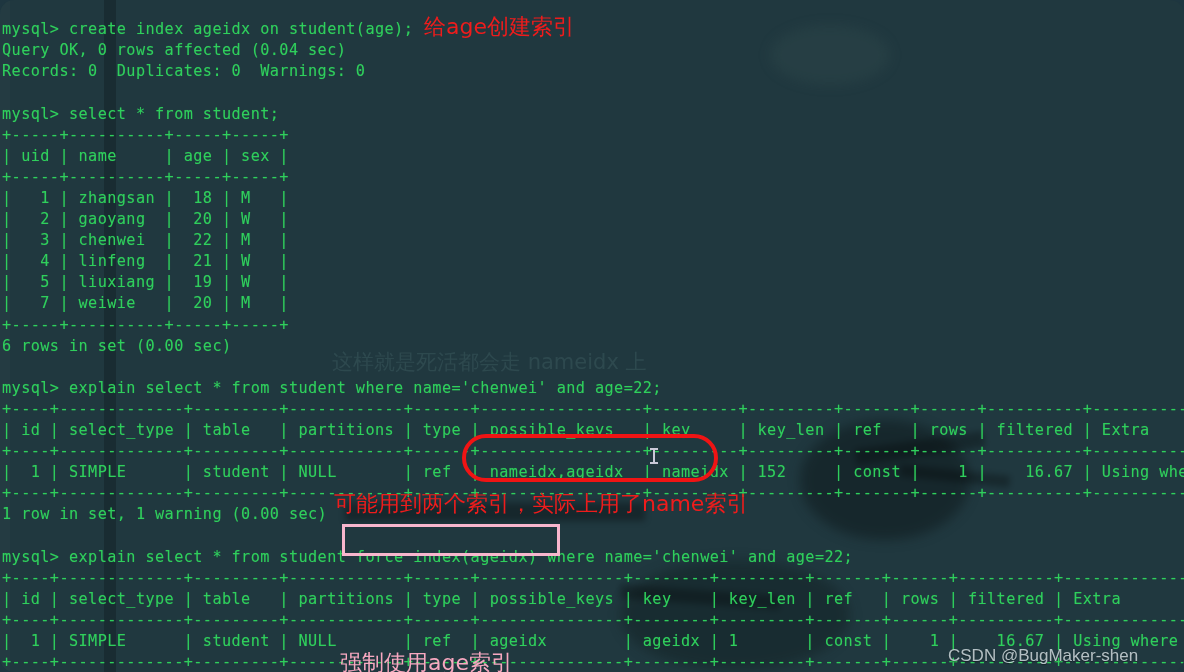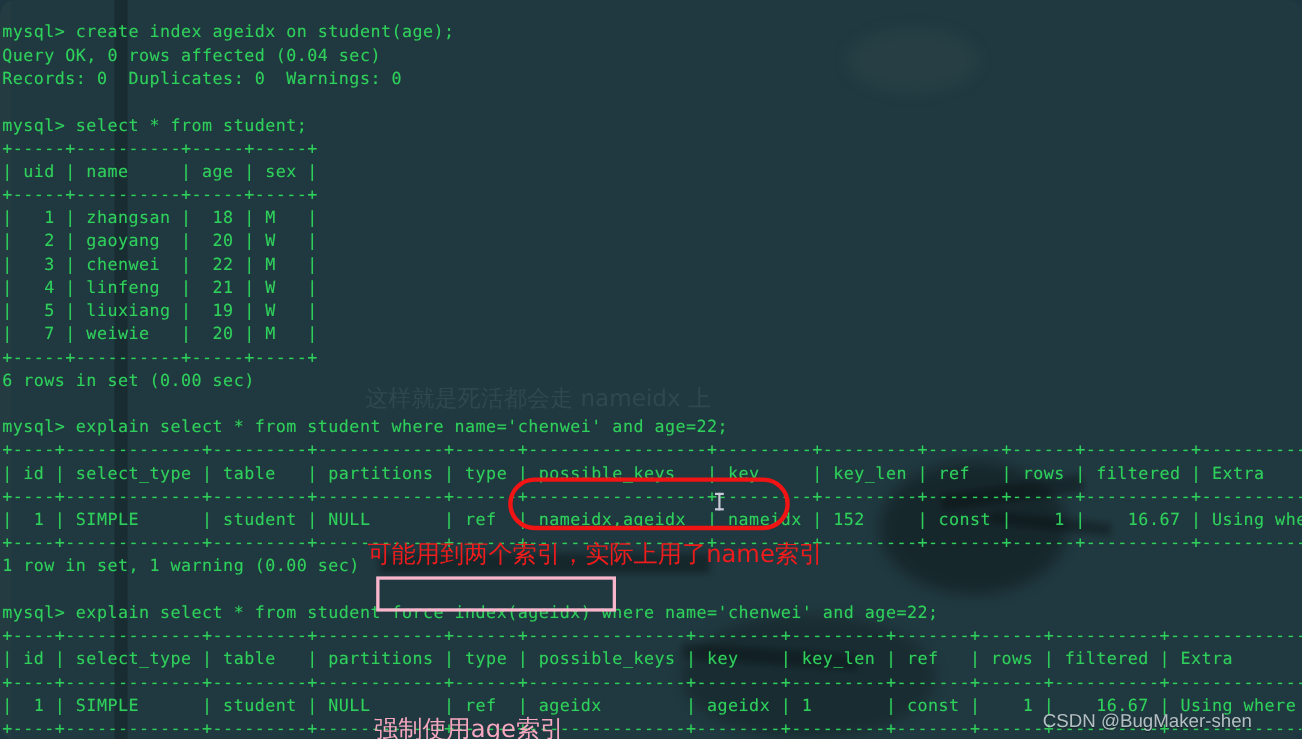--- a/index.html
+++ b/index.html
@@ -185,20 +185,21 @@
 |  1 | SIMPLE      | student | NULL       | ref  | ageidx        | ageidx | 1       | const |    1 |    16.67 | Using where |
 +----+-------------+---------+------------+------+---------------+--------+---------+-------+------+----------+-------------+
 1 row in set, 1 warning (0.00 sec)</pre>
 
   <div class="redbox" style="left:462px; top:434px; width:248px; height:40px;"></div>
 
   <div class="ibeam" style="left:653px; top:448px;"></div>
 
   <div class="pinkbox" style="left:342px; top:524px; width:212px; height:26px;"></div>
 
+  <div class="anno anno-red" style="left:424px; top:12px;">给age创建索引</div>
 
   <div class="anno anno-red" style="left:334px; top:489px;">可能用到两个索引，实际上用了name索引</div>
 
   <div class="anno anno-pink" style="left:340px; top:648px;">强制使用age索引</div>
 
   <div class="csdn" style="left:948px; top:646px;">CSDN @BugMaker-shen</div>
 
 </div>
 
 </body></html>

